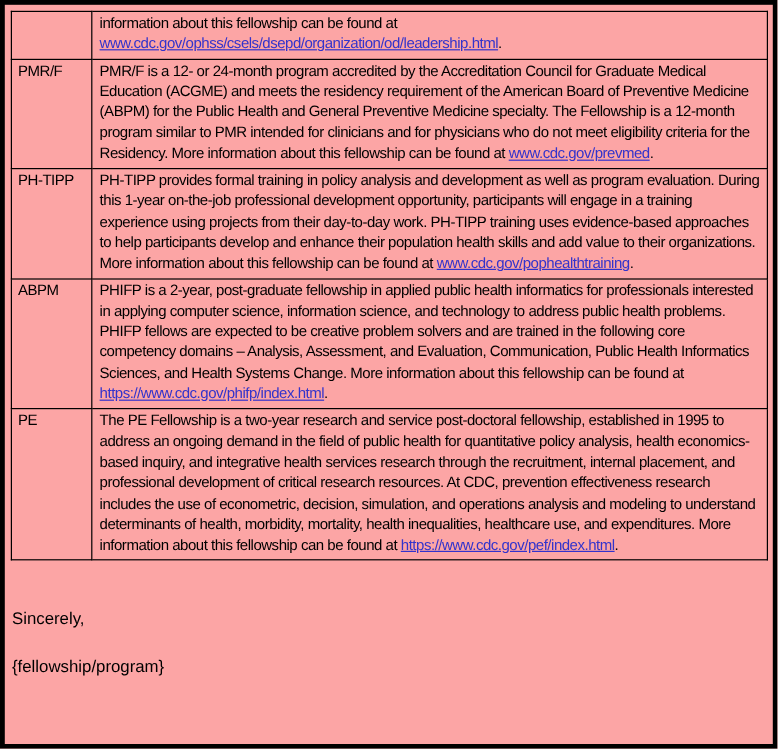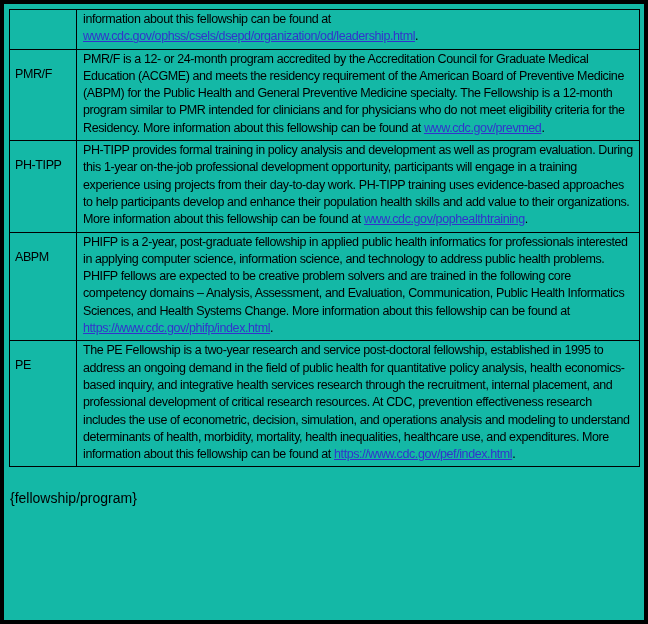--- a/index.html
+++ b/index.html
@@ -5,37 +5,37 @@
   * { box-sizing: border-box; }
   html, body { margin: 0; padding: 0; background: #ffffff; }
   body {
     width: 648px; height: 624px;
     font-family: "Liberation Sans", sans-serif;
     color: #000000;
   }
   .page {
     width: 648px; height: 624px;
     border: 4px solid #000000;
-    background: #14b8a6;
+    background: #fca5a5;
     overflow: hidden;
   }
   .fellowship-table {
     border-collapse: collapse;
     table-layout: fixed;
     width: 630px;
     margin: 5px 0 0 5px;
     font-size: 12.5px;
     letter-spacing: -0.4px;
     line-height: 17.3px;
   }
   .fellowship-table td {
     border: 1.3px solid #000000;
     vertical-align: top;
   }
-  td.label-cell  { padding: 16px 3px 2px 5px; }
+  td.label-cell  { padding: 1px 3px 2px 5px; }
   td.desc-cell   { padding: 1px 6px 3px 6px; }
   a.doc-link {
     color: var(--link-color, #3333cc);
     text-decoration: underline;
     cursor: pointer;
     word-break: keep-all;
   }
   .closing {
     margin: 40px 0 0 6px;
     font-size: 14px;
@@ -74,16 +74,17 @@
           <td class="label-cell">ABPM</td>
           <td class="desc-cell"><span>PHIFP is a 2-year, post-graduate fellowship in applied public health informatics for professionals interested in applying computer science, information science, and technology to address public health problems. PHIFP fellows are expected to be creative problem solvers and are trained in the following core competency domains – Analysis, Assessment, and Evaluation, Communication, Public Health Informatics Sciences, and Health Systems Change. More information about this fellowship can be found at </span><a class="doc-link" href="#">https://www.cdc.gov/phifp/index.html</a><span>.</span></td>
         </tr>
         <tr>
           <td class="label-cell">PE</td>
           <td class="desc-cell"><span>The PE Fellowship is a two-year research and service post-doctoral fellowship, established in 1995 to address an ongoing demand in the field of public health for quantitative policy analysis, health economics-based inquiry, and integrative health services research through the recruitment, internal placement, and professional development of critical research resources. At CDC, prevention effectiveness research includes the use of econometric, decision, simulation, and operations analysis and modeling to understand determinants of health, morbidity, mortality, health inequalities, healthcare use, and expenditures. More information about this fellowship can be found at </span><a class="doc-link" href="#">https://www.cdc.gov/pef/index.html</a><span>.</span></td>
         </tr>
       </tbody>
   </table>
 
+  <p class="closing">Sincerely,</p>
 
   <p class="signature">{fellowship/program}</p>
 
 </div>
 
 </body></html>

